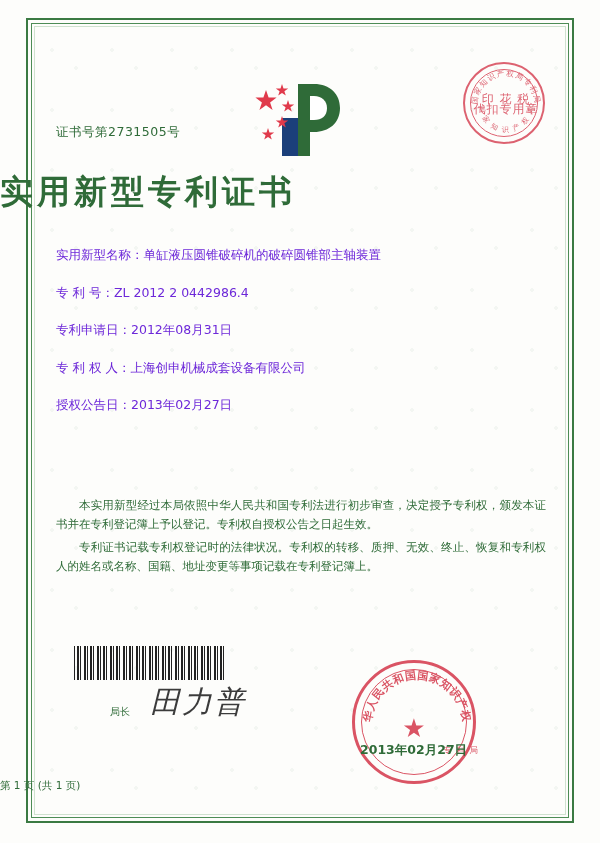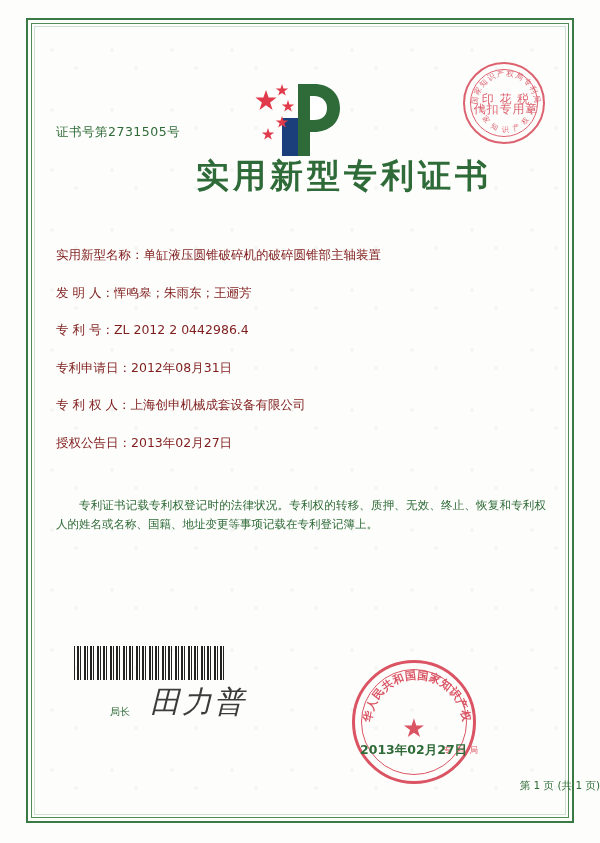--- a/index.html
+++ b/index.html
@@ -112,36 +112,36 @@
     text-align: center;
     font-size: 12px;
     line-height: 10px;
     color: #d4374a;
     letter-spacing: 1px;
   }
 
   .title {
     position: absolute;
     left: 0;
-    top: 154px;
+    top: 170px;
     width: 492px;
-    text-align: right;
+    text-align: left;
     font-size: 33px;
     font-weight: bold;
     color: #2f6b38;
     letter-spacing: 4px;
     font-family: "DejaVu Sans", "Liberation Sans", sans-serif;
   }
 
   .fields {
     position: absolute;
     left: 56px;
     top: 246px;
     width: 490px;
-    color: #7f1d1d;
+    color: #6d28d9;
     font-size: 12.5px;
   }
   .field-row {
     margin-bottom: 20.5px;
     line-height: 17px;
     white-space: nowrap;
   }
   .field-label {
     display: inline;
   }
@@ -250,21 +250,21 @@
     font-size: 12.5px;
     color: #2f6b38;
     font-weight: bold;
   }
 
   .page-no {
     position: absolute;
     left: 0;
     top: 779px;
     width: 600px;
-    text-align: right;
+    text-align: left;
     font-size: 10.5px;
     color: #2f6b38;
   }
 
   .watermark {
     position: absolute;
     left: 34px;
     top: 26px;
     right: 34px;
     bottom: 28px;
@@ -328,37 +328,35 @@
     </div>
   </div>
 
   <div class="title">实用新型专利证书</div>
 
   <div class="fields">
     <div class="field-row">
       <span class="field-label">实用新型名称：</span><span class="field-value">单缸液压圆锥破碎机的破碎圆锥部主轴装置</span>
     </div>
     <div class="field-row">
-      <span class="field-label">发 明 人：</span><span class="field-value">恽鸣皋；朱雨东；王逦芳</span>
-    </div>
-    <div class="field-row">
       <span class="field-label">专 利 号：</span><span class="field-value">ZL 2012 2 0442986.4</span>
     </div>
     <div class="field-row">
       <span class="field-label">专利申请日：</span><span class="field-value">2012年08月31日</span>
     </div>
     <div class="field-row">
       <span class="field-label">专 利 权 人：</span><span class="field-value">上海创申机械成套设备有限公司</span>
     </div>
     <div class="field-row">
       <span class="field-label">授权公告日：</span><span class="field-value">2013年02月27日</span>
     </div>
   </div>
 
   <div class="body-text">
+    <p>本实用新型经过本局依照中华人民共和国专利法进行初步审查，决定授予专利权，颁发本证书并在专利登记簿上予以登记。专利权自授权公告之日起生效。</p>
     <p>专利证书记载专利权登记时的法律状况。专利权的转移、质押、无效、终止、恢复和专利权人的姓名或名称、国籍、地址变更等事项记载在专利登记簿上。</p>
   </div>
 
   <div class="barcode"></div>
 
   <div class="sig-line">局长</div>
   <div class="sig-handwrite">田力普</div>
 
   <div class="seal-bottom">
     <div class="inner-ring"></div>

